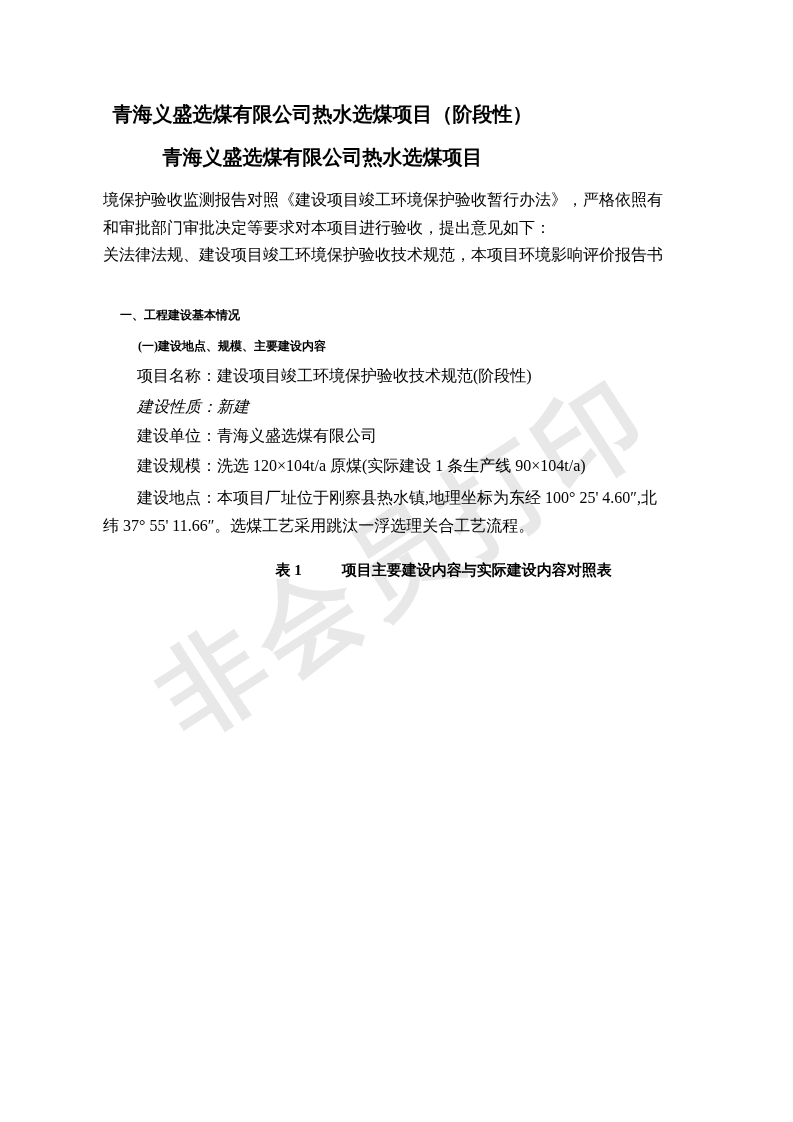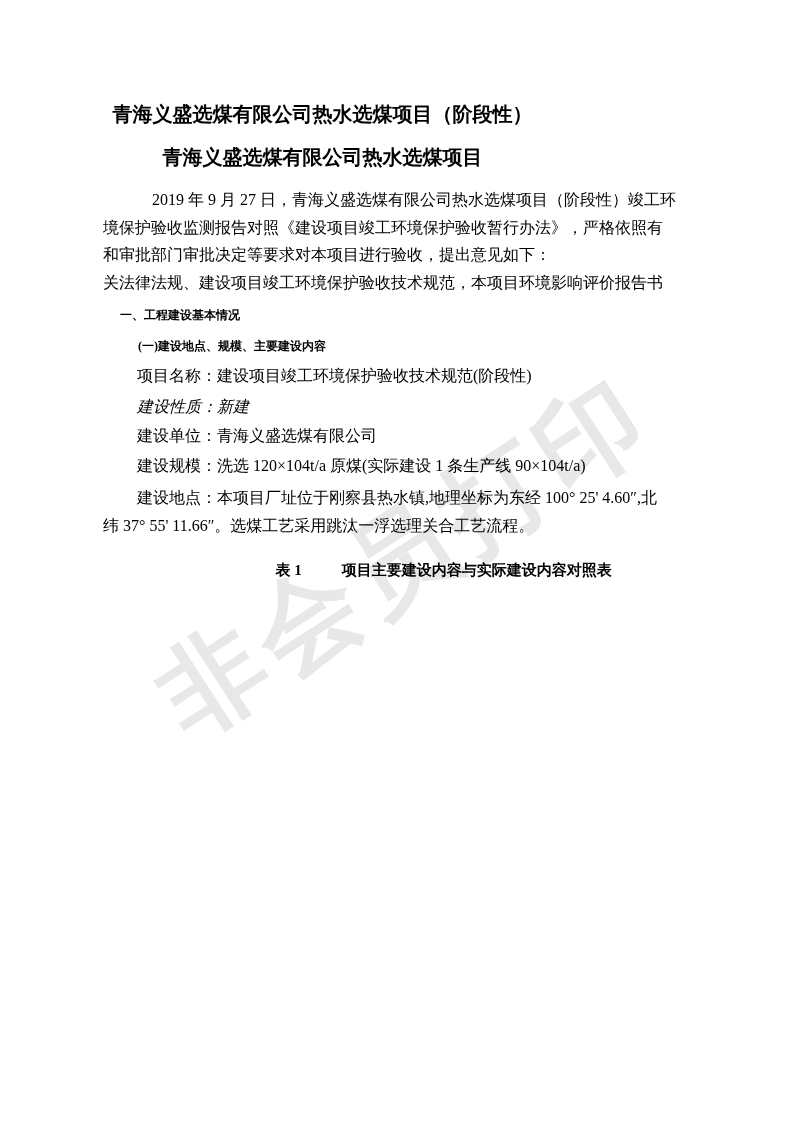--- a/index.html
+++ b/index.html
@@ -97,21 +97,20 @@
 
   <div class="watermark" style="color: rgb(232, 232, 232);">非会员打印</div>
 
   <div class="layer">
 
     <div class="doc-title title-1">青海义盛选煤有限公司热水选煤项目（阶段性）</div>
 
     <div class="doc-title title-2">青海义盛选煤有限公司热水选煤项目</div>
 
     <div class="intro">
-      <div class="line first">2019 年 9 月 27 日，青海义盛选煤有限公司热水选煤项目（阶段性）竣工环</div>
       <div class="line">境保护验收监测报告对照《建设项目竣工环境保护验收暂行办法》，严格依照有</div>
       <div class="line">和审批部门审批决定等要求对本项目进行验收，提出意见如下：</div>
       <div class="line">关法律法规、建设项目竣工环境保护验收技术规范，本项目环境影响评价报告书</div>
     </div>
 
     <div class="sec-heading h-level1">一、工程建设基本情况</div>
 
     <div class="sec-heading h-level2">(一)建设地点、规模、主要建设内容</div>
 
     <div class="item-line it-1">项目名称：建设项目竣工环境保护验收技术规范(阶段性)</div>

